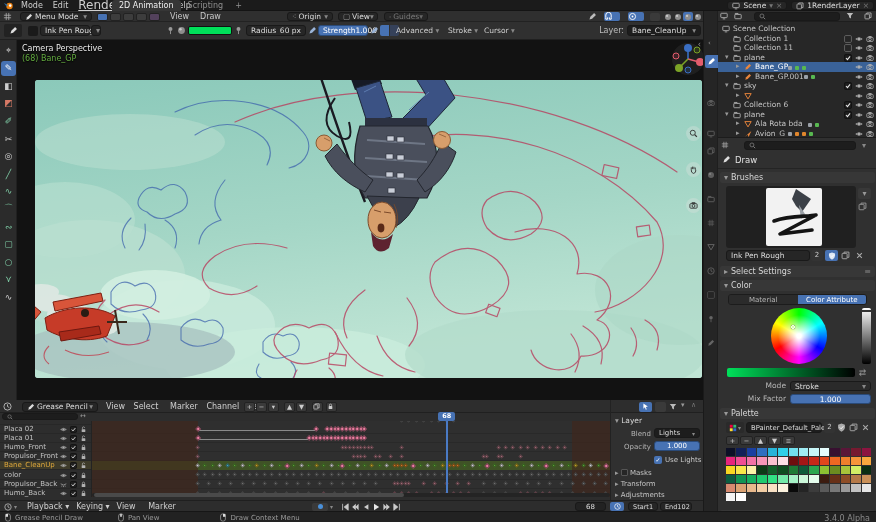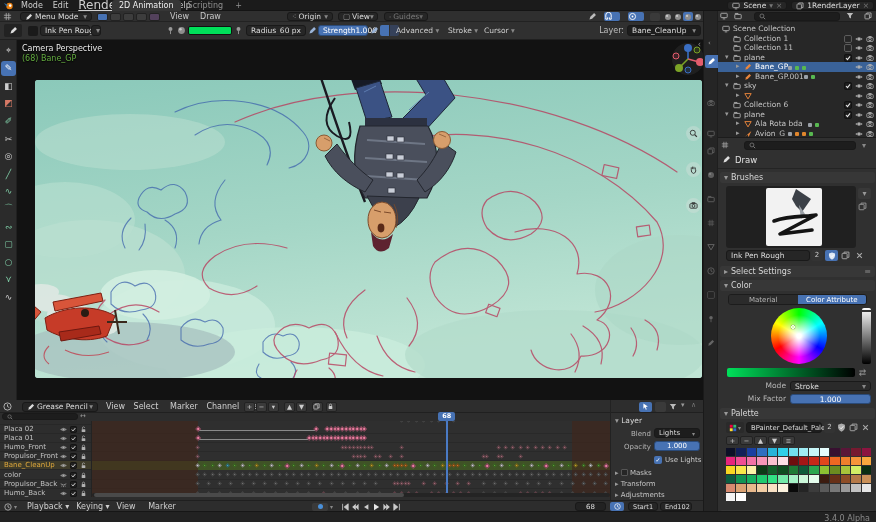--- a/index.html
+++ b/index.html
@@ -1612,15 +1612,38 @@
         </div>
         <div class=" secthdr" style="position: absolute; left: 2px; top: 372px; width: 155px; height: 11px;">
           <span style="color:#999;margin-right:3px">▸</span>
           <span>Workspace</span>
           <span style="margin-left:auto;color:#777">≡</span>
         </div>
       </div>
   </div>
 
   <div id="sb" class="abs" style="left:0;top:511px;width:876px;height:11px;background:#222;border-top:1px solid #161616">
+    <div id="sb-hints" class="flex abs" style="left:4px;top:0;height:11px">
+        <div style="display: flex; align-items: center; gap: 3px; margin-right: 34px;">
+          <svg width="8" height="9" viewBox="0 0 10 11">
+            <rect x="2" y="1" width="6" height="9" rx="2.6" fill="none" stroke="#999"></rect>
+            <rect x="2" y="1" width="3" height="3.6" fill="#ddd"></rect>
+          </svg>
+          <span style="color:#9a9a9a;font-size:7px">Grease Pencil Draw</span>
+        </div>
+        <div style="display: flex; align-items: center; gap: 3px; margin-right: 60px;">
+          <svg width="8" height="9" viewBox="0 0 10 11">
+            <rect x="2" y="1" width="6" height="9" rx="2.6" fill="none" stroke="#999"></rect>
+            <rect x="4" y="1" width="2" height="3.6" fill="#ddd"></rect>
+          </svg>
+          <span style="color:#9a9a9a;font-size:7px">Pan View</span>
+        </div>
+        <div style="display: flex; align-items: center; gap: 3px; margin-right: 34px;">
+          <svg width="8" height="9" viewBox="0 0 10 11">
+            <rect x="2" y="1" width="6" height="9" rx="2.6" fill="none" stroke="#999"></rect>
+            <rect x="5" y="1" width="3" height="3.6" fill="#ddd"></rect>
+          </svg>
+          <span style="color:#9a9a9a;font-size:7px">Draw Context Menu</span>
+        </div>
+      </div>
     <div class="abs dim" style="right:6px;top:1.5px">3.4.0 Alpha</div>
   </div>
 </div>
 
 </body></html>

